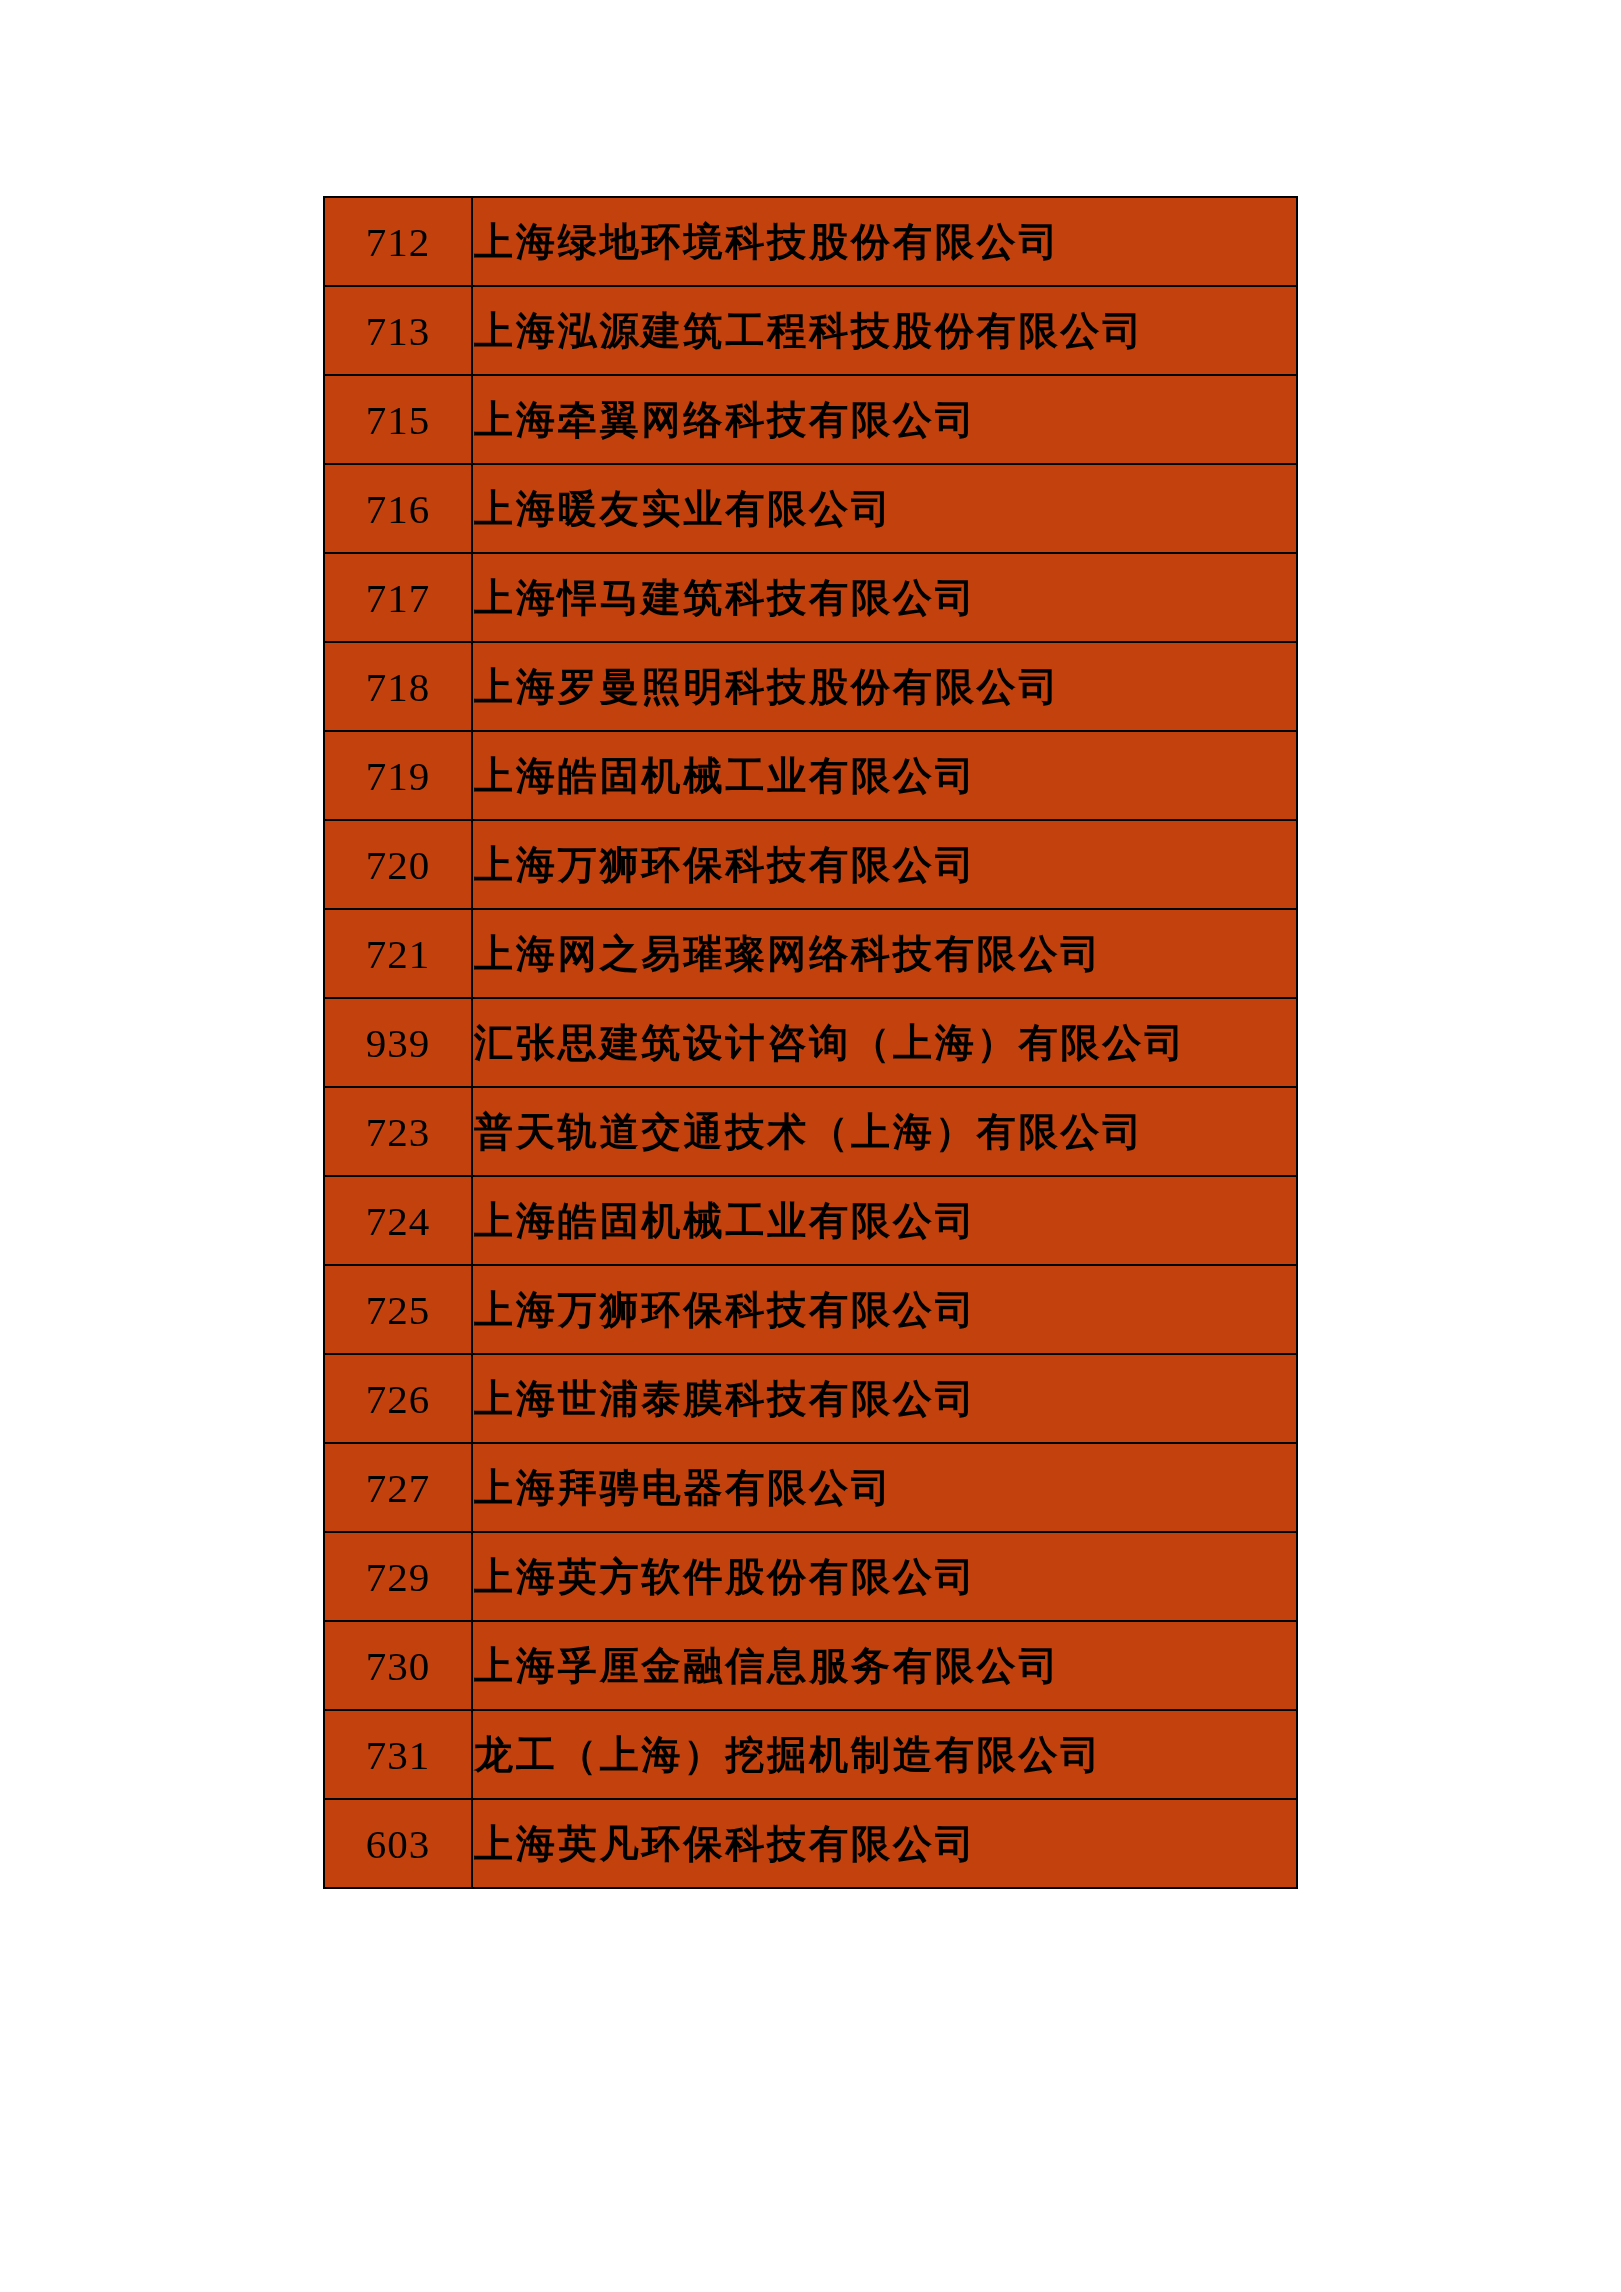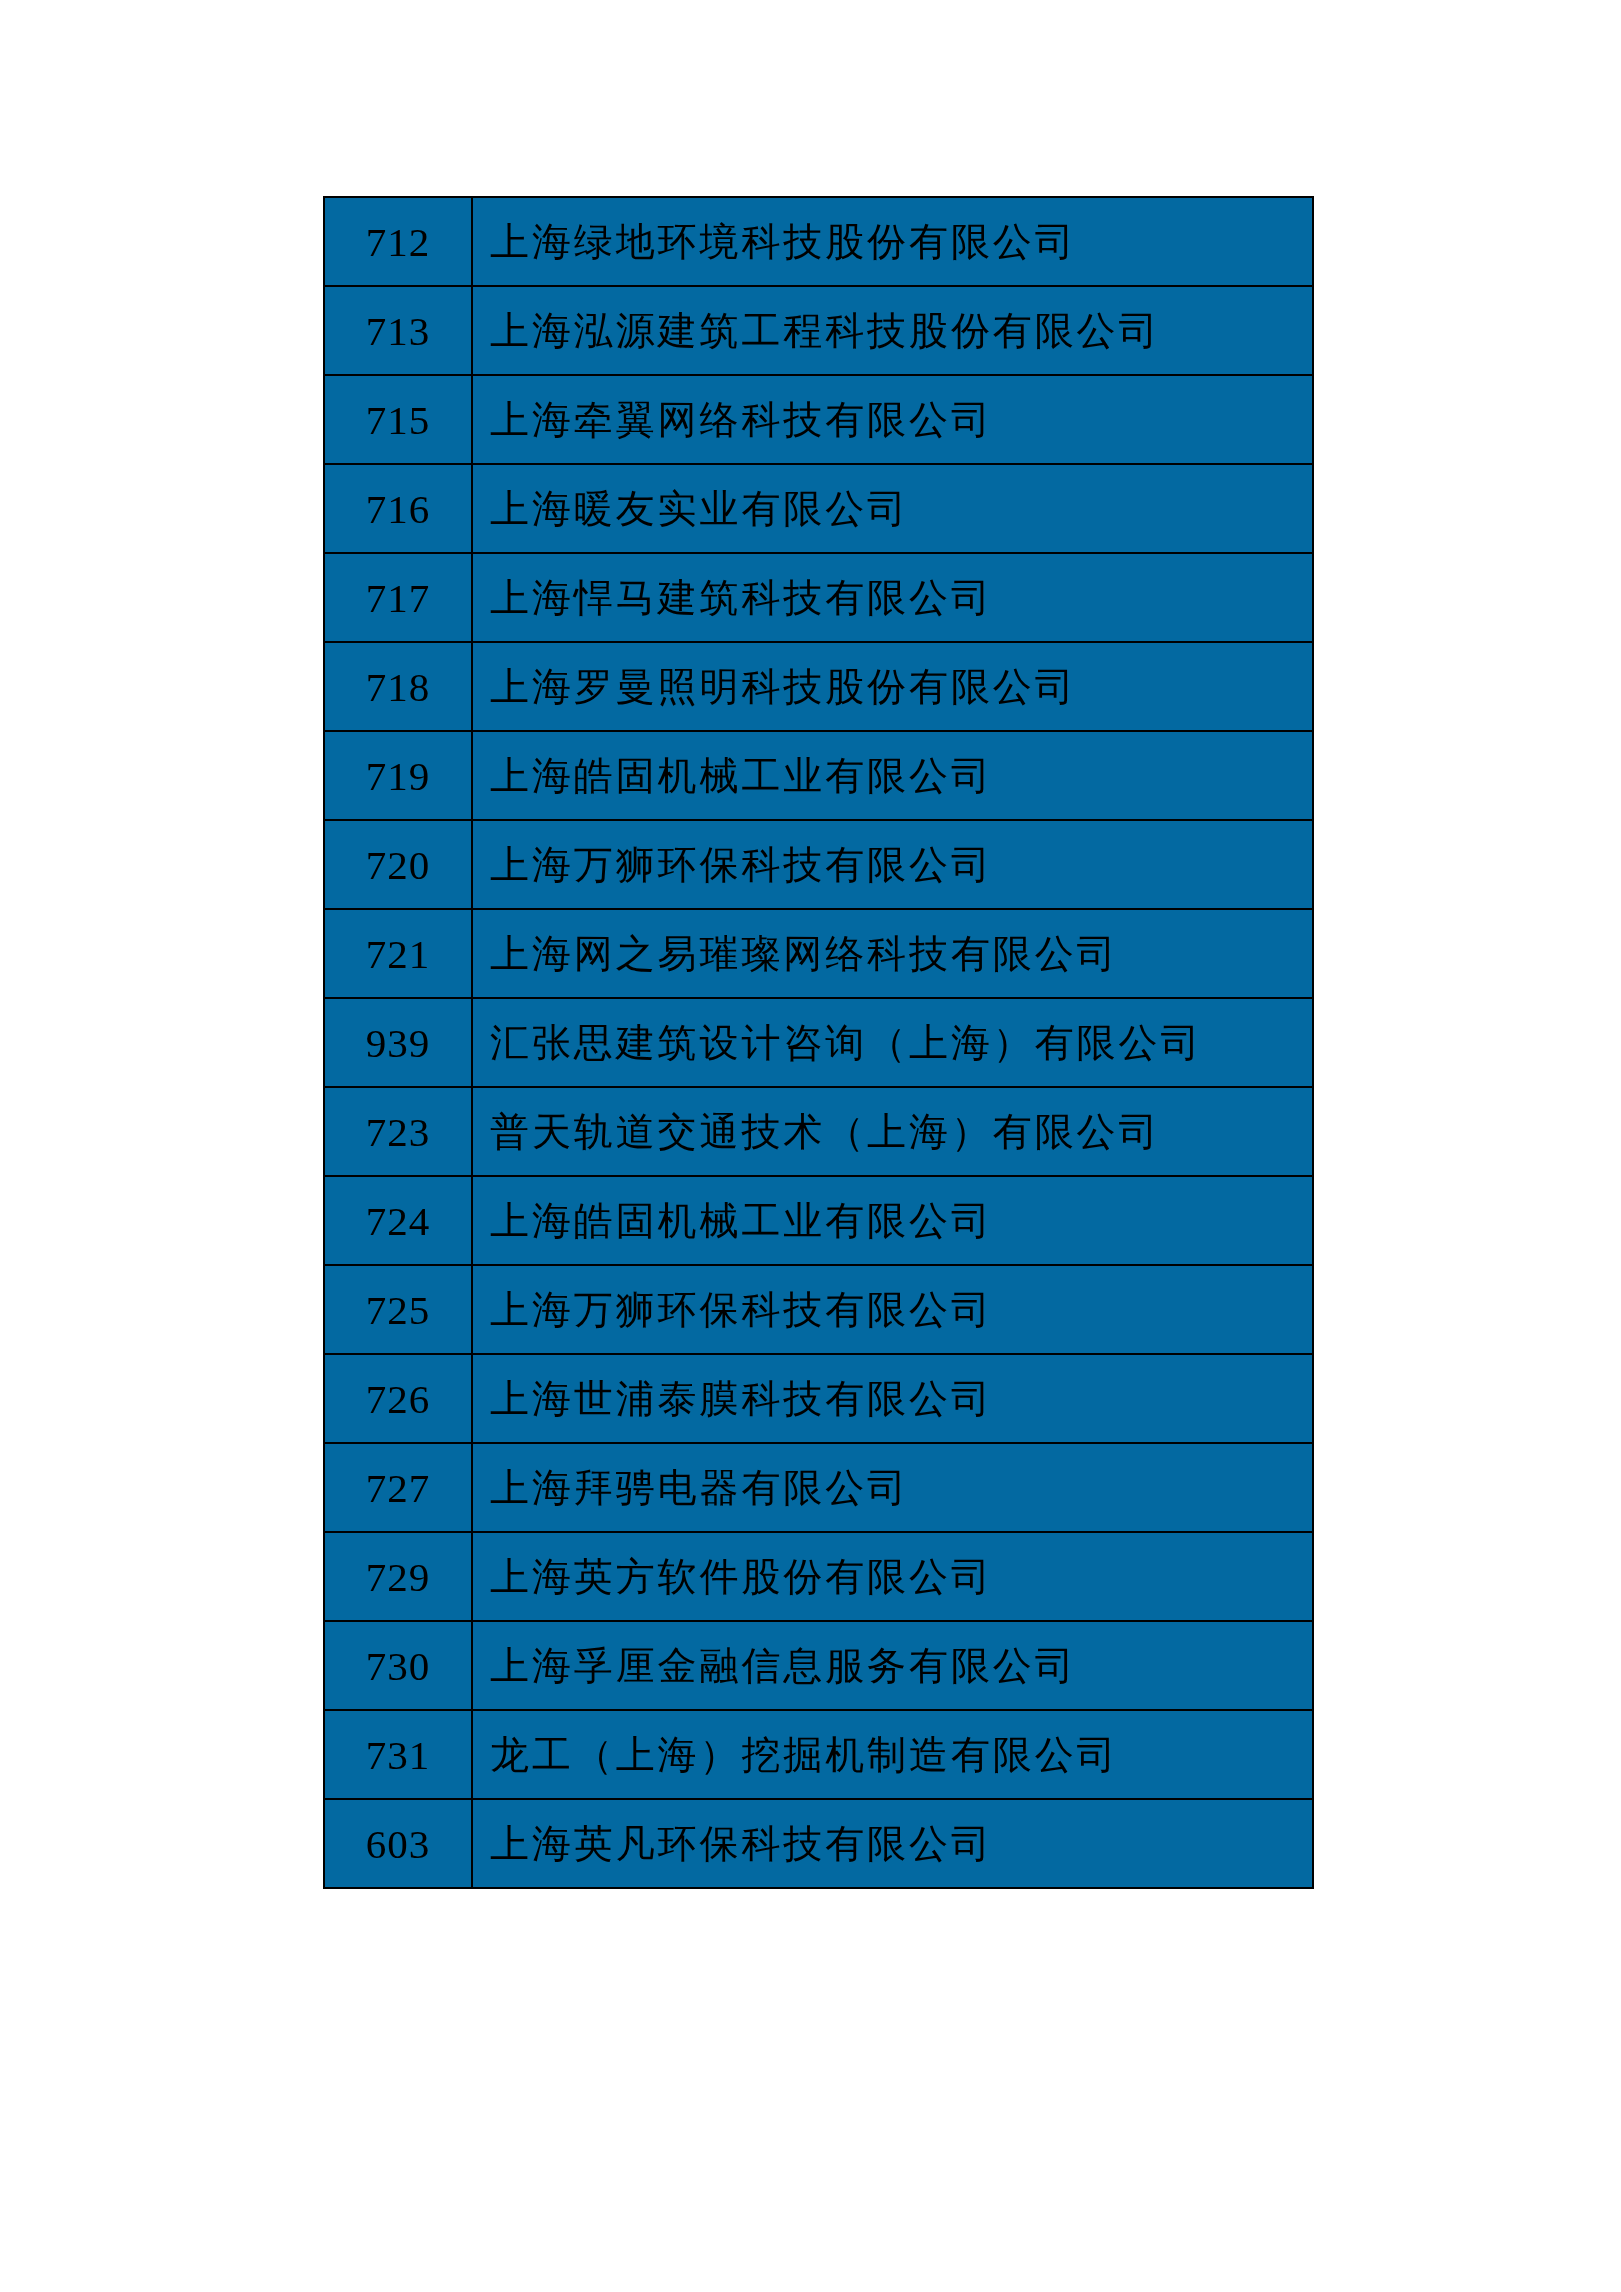--- a/index.html
+++ b/index.html
@@ -21,34 +21,35 @@
     left: 323px;
     top: 196px;
     border-collapse: collapse;
     table-layout: fixed;
   }
   table.company-table td {
     border: 2.9px solid #000000;
     vertical-align: middle;
     overflow: hidden;
     white-space: nowrap;
-    background: #0369a1;
+    background: #c2410c;
   }
   td.num-cell {
     width: 144px;
     height: 85px;
     text-align: center;
     font-size: 41px;
     letter-spacing: 1px;
   }
   td.name-cell {
     width: 821px;
-    padding-left: 17px;
+    padding-left: 1px;
     font-size: 39px;
     letter-spacing: 2.9px;
+    font-weight: bold;
   }
 </style>
 </head>
 <body>
 
 <div class="page">
   <table class="company-table">
     <tbody id="table-body">
   <tr>
     <td class="num-cell">712</td>

